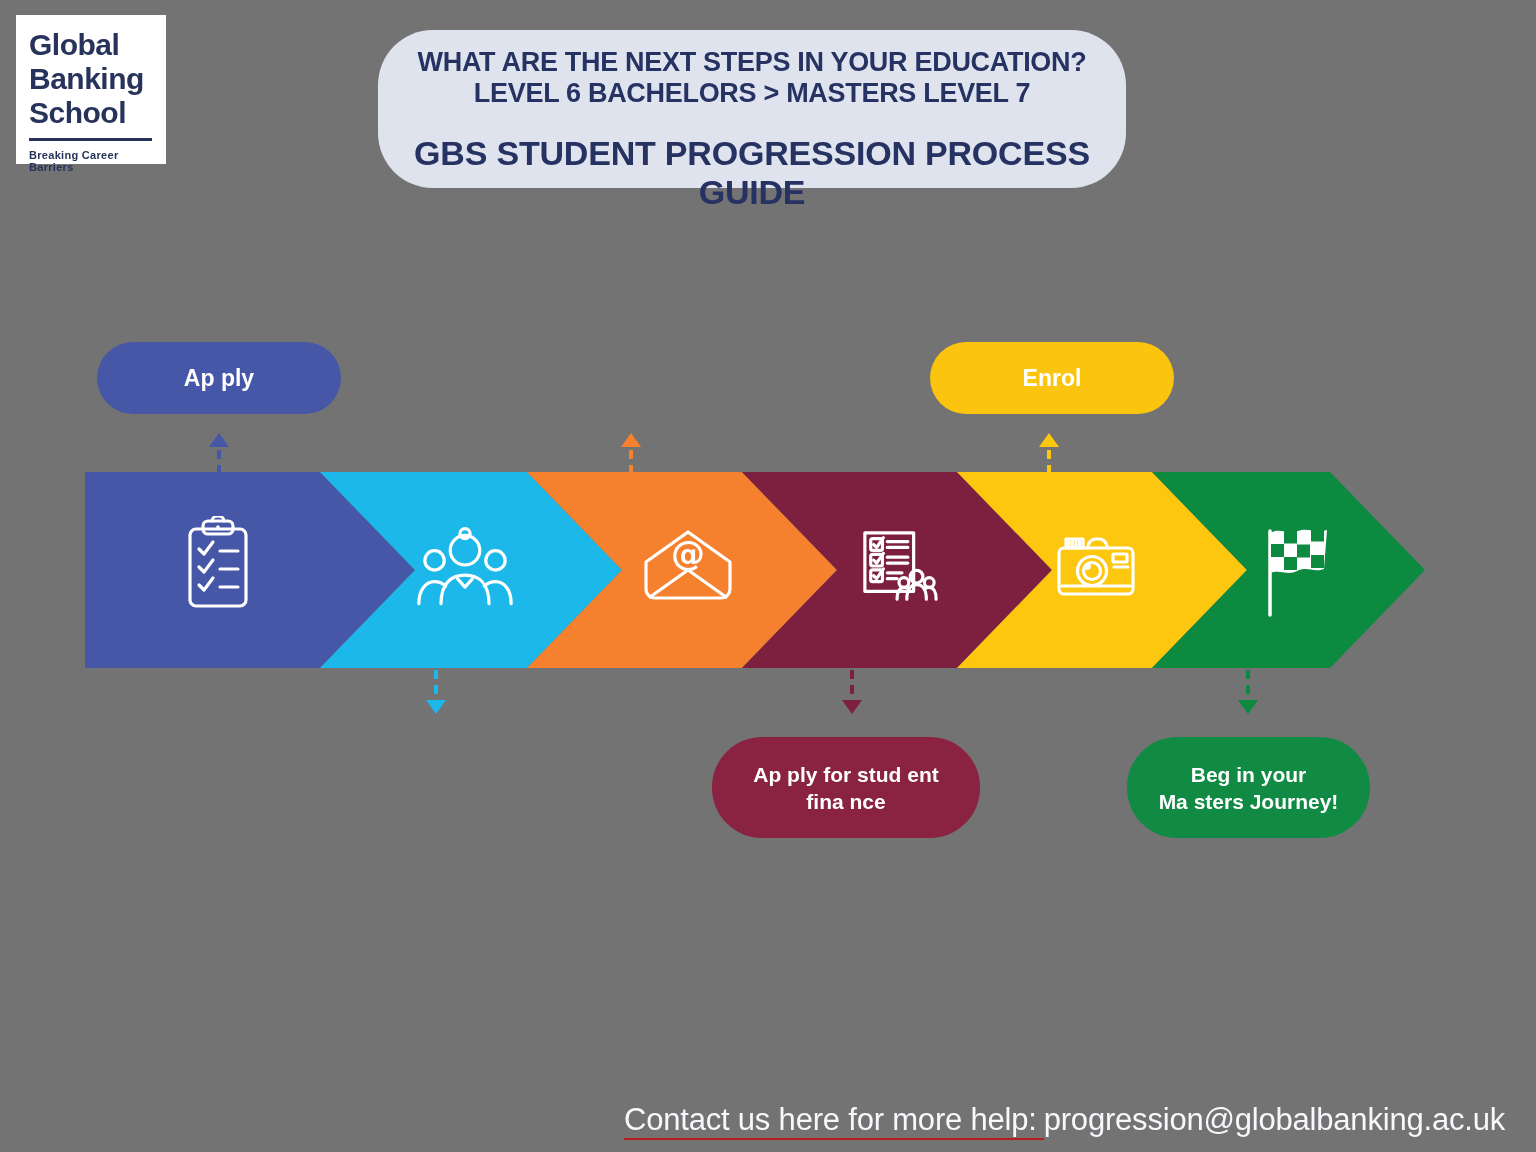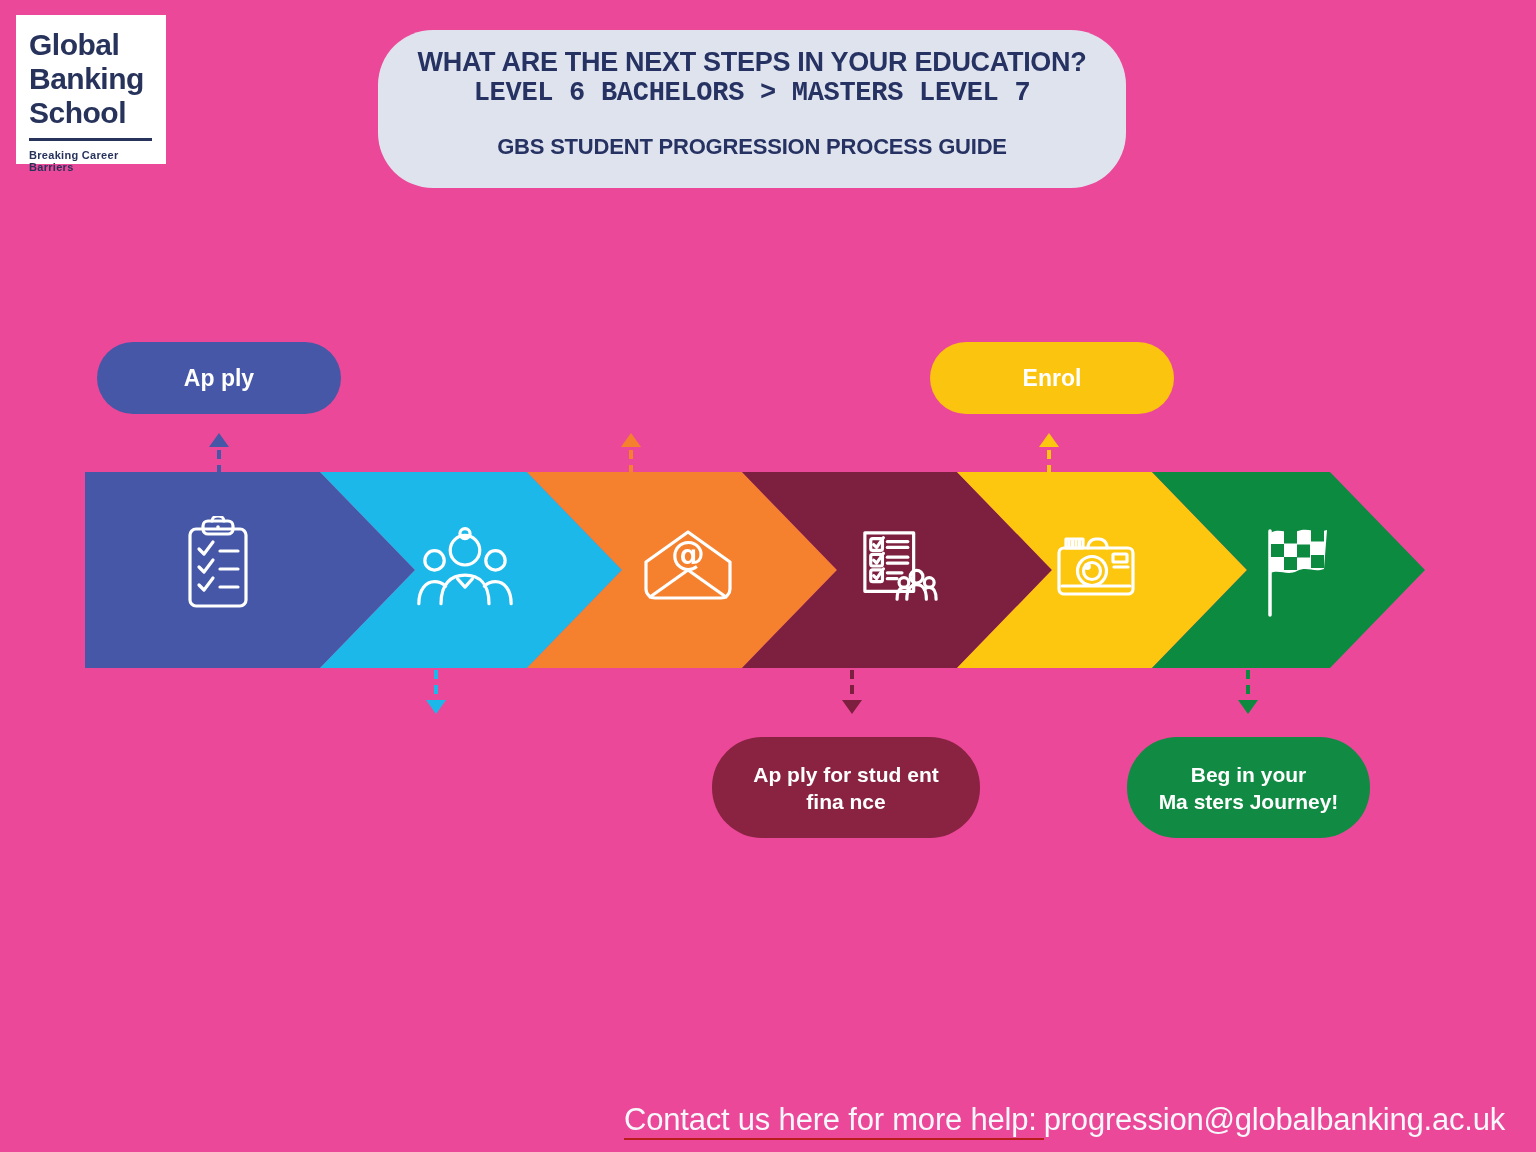--- a/index.html
+++ b/index.html
@@ -8,53 +8,53 @@
   
   .logo-box{position:absolute;left:16px;top:15px;width:150px;height:149px;background:#ffffff;
             box-sizing:border-box;padding:13px 0 0 13px;}
   .logo-line{font-size:30px;font-weight:700;line-height:34px;letter-spacing:-0.5px;}
   .logo-divider{width:123px;height:2.5px;margin-top:8px;}
   .logo-tagline{font-size:11px;font-weight:600;letter-spacing:0.3px;margin-top:8px;}
   
   .header-box{position:absolute;left:378px;top:30px;width:748px;height:158px;border-radius:55px;
               display:flex;flex-direction:column;align-items:center;box-sizing:border-box;padding-top:17px;}
   .header-line{font-size:27px;font-weight:800;letter-spacing:-0.3px;line-height:31px;text-align:center;}
-  .header-subtitle{font-size:22px;font-weight:800;letter-spacing:-0.2px;margin-top:25px;text-align:center;}
+  .header-subtitle{font-size:34px;font-weight:800;letter-spacing:-0.2px;margin-top:25px;text-align:center;}
   
   .pill{position:absolute;display:flex;flex-direction:column;align-items:center;justify-content:center;
         color:#ffffff;font-weight:700;text-align:center;}
   .pill-top{top:342px;height:72px;border-radius:36px;font-size:23px;}
   .pill-bottom{top:737px;height:101px;border-radius:50px;font-size:21px;line-height:27px;}
   
   .icon{position:absolute;}
   .icon *{vector-effect:non-scaling-stroke;}
   .stroke{fill:none;stroke:#ffffff;stroke-width:3.2;stroke-linecap:round;stroke-linejoin:round;}
   
   .arrow{position:absolute;}
   
   .footer{position:absolute;right:31px;top:1102px;font-size:31px;font-weight:400;color:#f7f8fc;
           letter-spacing:-0.2px;white-space:nowrap;}
   .footer .underlined{border-bottom:2px solid #b91c1c;padding-bottom:1px;padding-right:7px;}
 </style>
 </head>
 <body>
 
-<div id="canvas" style="background-color: #ec4899;">
+<div id="canvas" style="background-color: #737373;">
 
   <div class="logo-box">
     <div class="logo-line" style="color: rgb(40, 51, 92);">Global</div>
     <div class="logo-line" style="color: rgb(40, 51, 92);">Banking</div>
     <div class="logo-line" style="color: rgb(40, 51, 92);">School</div>
     <div class="logo-divider" style="background-color: rgb(40, 51, 92);"></div>
     <div class="logo-tagline" style="color: rgb(40, 51, 92);">Breaking Career Barriers</div>
   </div>
 
   <div class="header-box" style="background-color: rgb(223, 227, 238);">
     <div class="header-line" style="color: rgb(38, 50, 98);">WHAT ARE THE NEXT STEPS IN YOUR EDUCATION?</div>
-    <div class="header-line" style="color: rgb(38, 50, 98); font-family: Liberation Mono, monospace;">LEVEL 6 BACHELORS &gt; MASTERS LEVEL 7</div>
+    <div class="header-line" style="color: rgb(38, 50, 98);">LEVEL 6 BACHELORS &gt; MASTERS LEVEL 7</div>
     <div class="header-subtitle" style="color: rgb(38, 50, 98);">GBS STUDENT PROGRESSION PROCESS GUIDE</div>
   </div>
 
   <svg style="position:absolute;left:85px;top:472px;" width="1340" height="196" viewBox="0 0 1340 196">
     <polygon points="0,0 235,0 330,98 235,196 0,196" fill="#4557a6"></polygon>
     <polygon points="235,0 442,0 537,98 442,196 235,196 330,98" fill="#1cb8e9"></polygon>
     <polygon points="442,0 657,0 752,98 657,196 442,196 537,98" fill="#f5812e"></polygon>
     <polygon points="657,0 872,0 967,98 872,196 657,196 752,98" fill="#7d1f3e"></polygon>
     <polygon points="872,0 1067,0 1162,98 1067,196 872,196 967,98" fill="#fdc70f"></polygon>
     <polygon points="1067,0 1245,0 1340,98 1245,196 1067,196 1162,98" fill="#0b8a40"></polygon>

